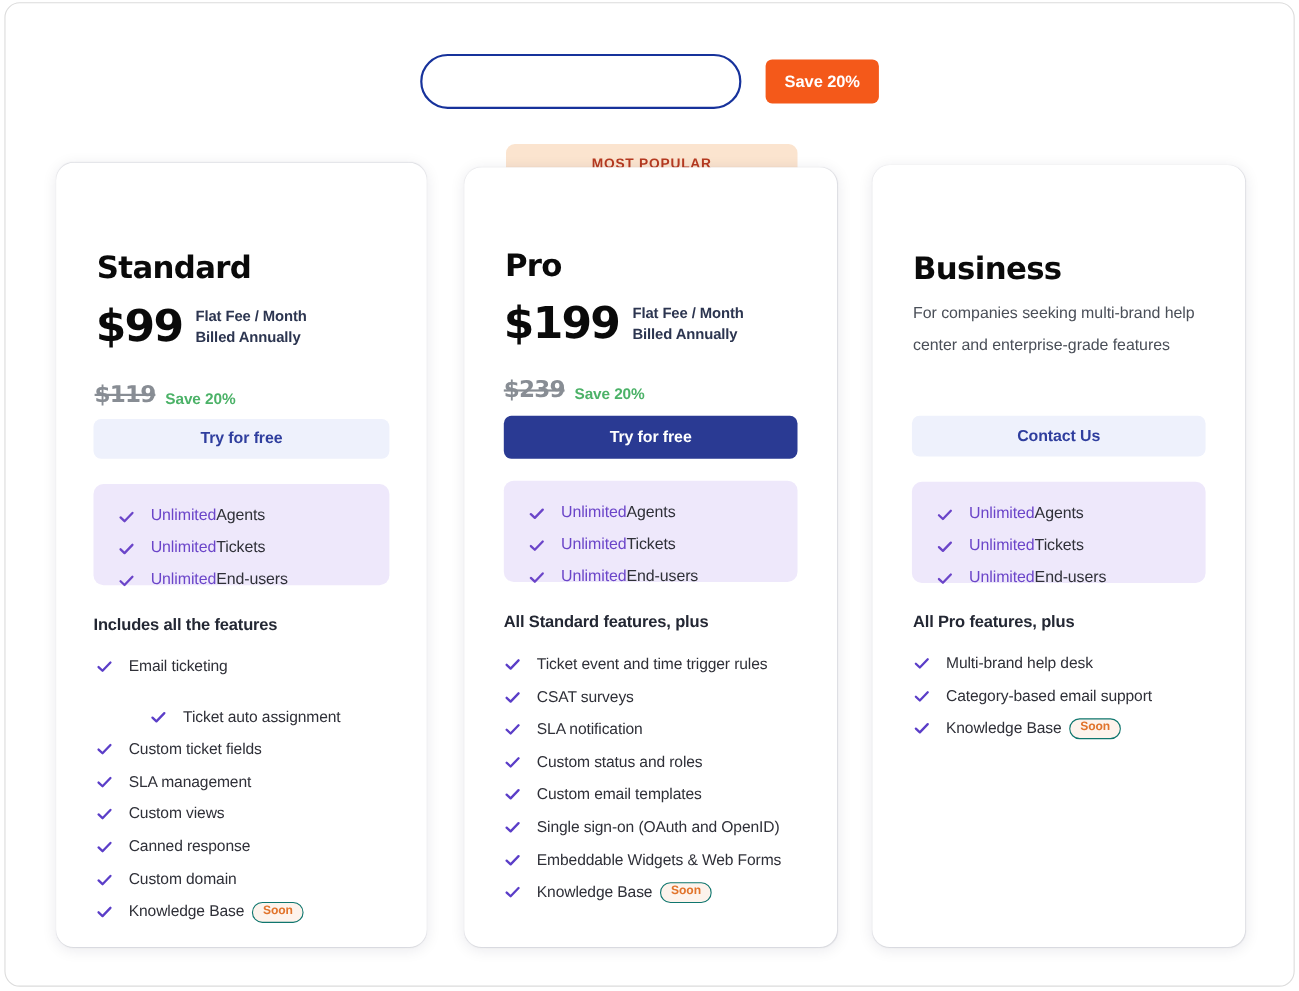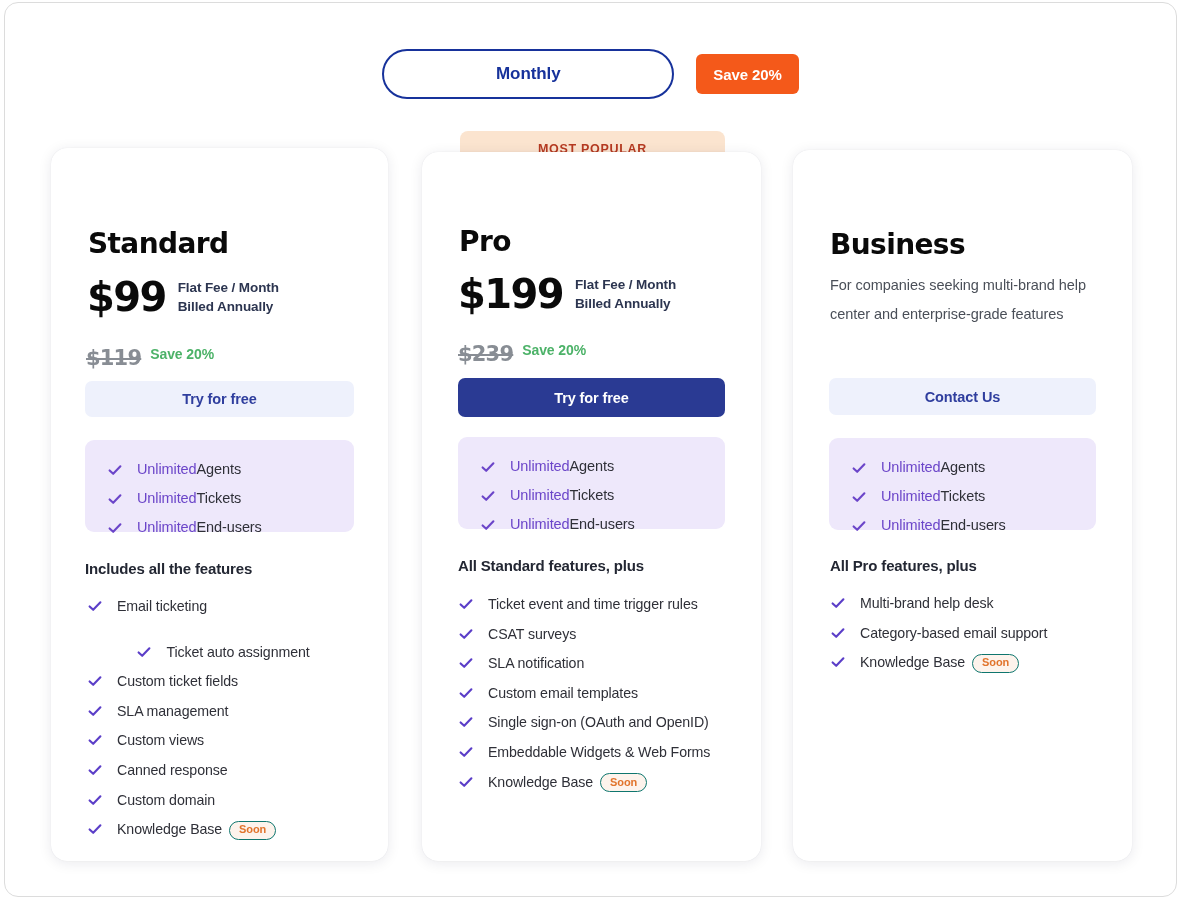--- a/index.html
+++ b/index.html
@@ -163,21 +163,21 @@
     font-size: 13.5px;
     font-weight: bold;
     color: #2c3550;
     line-height: 1.42;
     letter-spacing: -0.1px;
   }
 
   .old-price-row {
     position: absolute;
     display: flex;
-    align-items: flex-start;
+    align-items: flex-end;
     gap: 9px;
   }
 
   .old-price {
     font-family: "DejaVu Sans", sans-serif;
     font-size: 21px;
     font-weight: bold;
     color: #888d94;
     text-decoration: line-through;
     letter-spacing: -0.8px;
@@ -279,21 +279,20 @@
 </style>
 </head>
 <body>
 
 <div id="page">
 
   <div class="outer-frame"></div>
 
   <div class="toggle-row">
     <div class="billing-toggle">
-      <div class="toggle-option inactive">Monthly</div>
     </div>
     <div class="save-pill">Save 20%</div>
   </div>
 
   <div class="cards">
 
     <div class="most-popular">MOST POPULAR</div>
 
     <div class="card card-standard">
       <div class="card-inner">
@@ -490,20 +489,28 @@
                 </svg>
               </span>
               <span class="f-text">SLA notification</span>
             </div>
             <div class="f-row" style="margin-top: 9px;">
               <span class="chk">
                 <svg width="16" height="16" viewBox="0 0 16 16" fill="none">
                   <path d="M2.6 8.4 L6.2 11.8 L13.4 4.3" stroke="#5b3ec8" stroke-width="2.1" stroke-linecap="round" stroke-linejoin="round"></path>
                 </svg>
               </span>
+              <span class="f-text">Custom status and roles</span>
+            </div>
+            <div class="f-row" style="margin-top: 9px;">
+              <span class="chk">
+                <svg width="16" height="16" viewBox="0 0 16 16" fill="none">
+                  <path d="M2.6 8.4 L6.2 11.8 L13.4 4.3" stroke="#5b3ec8" stroke-width="2.1" stroke-linecap="round" stroke-linejoin="round"></path>
+                </svg>
+              </span>
               <span class="f-text">Custom email templates</span>
             </div>
             <div class="f-row" style="margin-top: 9px;">
               <span class="chk">
                 <svg width="16" height="16" viewBox="0 0 16 16" fill="none">
                   <path d="M2.6 8.4 L6.2 11.8 L13.4 4.3" stroke="#5b3ec8" stroke-width="2.1" stroke-linecap="round" stroke-linejoin="round"></path>
                 </svg>
               </span>
               <span class="f-text">Single sign-on (OAuth and OpenID)</span>
             </div>

